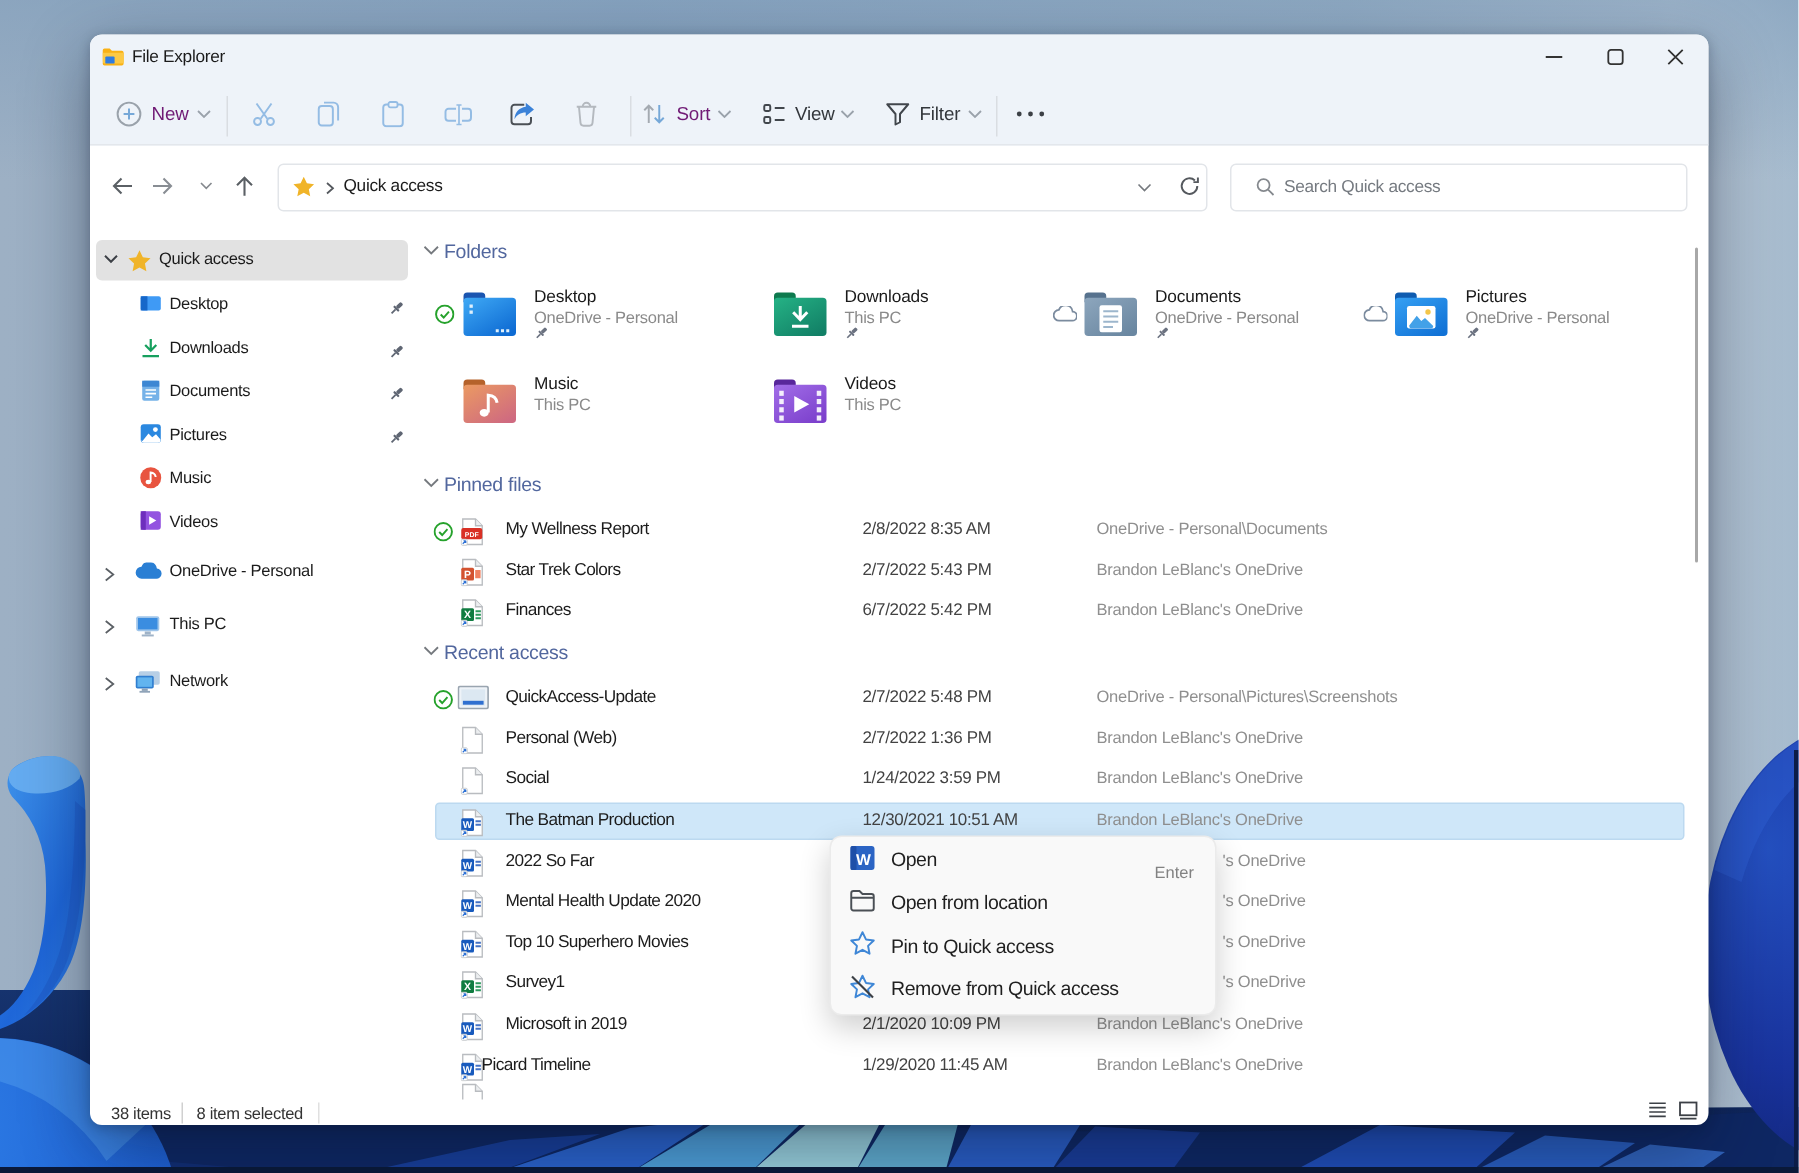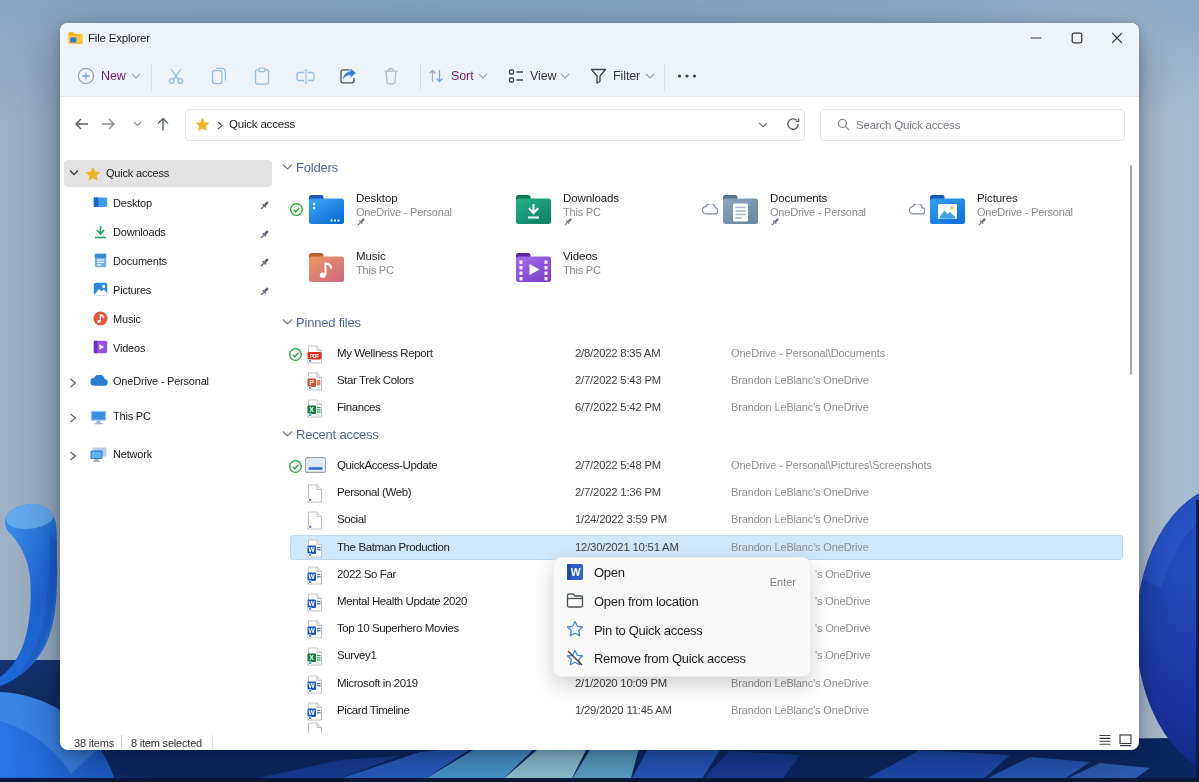--- a/index.html
+++ b/index.html
@@ -657,21 +657,21 @@
       <path d="M10,1 V5.5 H14.5" fill="#eceef0" stroke="#b9bcc0" stroke-width="0.9"></path>
       <rect x="0.5" y="6.5" width="8.5" height="8.5" rx="1" fill="#185abd"></rect>
       <text x="4.7" y="13.2" font-size="6.6" font-weight="bold" fill="#fff" text-anchor="middle" font-family="Liberation Sans">W</text>
       <g stroke="#4472c4" stroke-width="1.3">
         <line x1="10" y1="8.5" x2="13.6" y2="8.5"></line>
         <line x1="10" y1="10.8" x2="13.6" y2="10.8"></line>
       </g>
       <rect x="0.5" y="14.5" width="4" height="4" rx="0.8" fill="#fff" stroke="#c5c8cc" stroke-width="0.6"></rect>
       <path d="M1.5,17.5 L3.5,15.5 M3.5,15.5 H2 M3.5,15.5 V17" stroke="#2b6fd4" stroke-width="0.8" fill="none"></path>
     </svg>
-<div class="fname" style="left:277px;top:681px">Picard Timeline</div>
+<div class="fname" style="left:261px;top:681px">Picard Timeline</div>
 <div class="fdate" style="left:515px;top:681px">1/29/2020 11:45 AM</div>
 <div class="fpath" style="left:671px;top:681px">Brandon LeBlanc's OneDrive</div>
 <div class="abs" style="left:247px;top:699px;width:16px;height:11px;overflow:hidden;">
       <svg width="16" height="19" viewBox="0 0 16 19">
         <path d="M1.5,1 H10 L14.5,5.5 V18 H1.5 Z" fill="#fff" stroke="#b9bcc0" stroke-width="0.9"></path>
         <path d="M10,1 V5.5 H14.5" fill="#eceef0" stroke="#b9bcc0" stroke-width="0.9"></path>
       </svg>
     </div>
 <div class="fpath" style="left:755px;top:545px">'s OneDrive</div>
 <div class="fpath" style="left:755px;top:572px">'s OneDrive</div>

